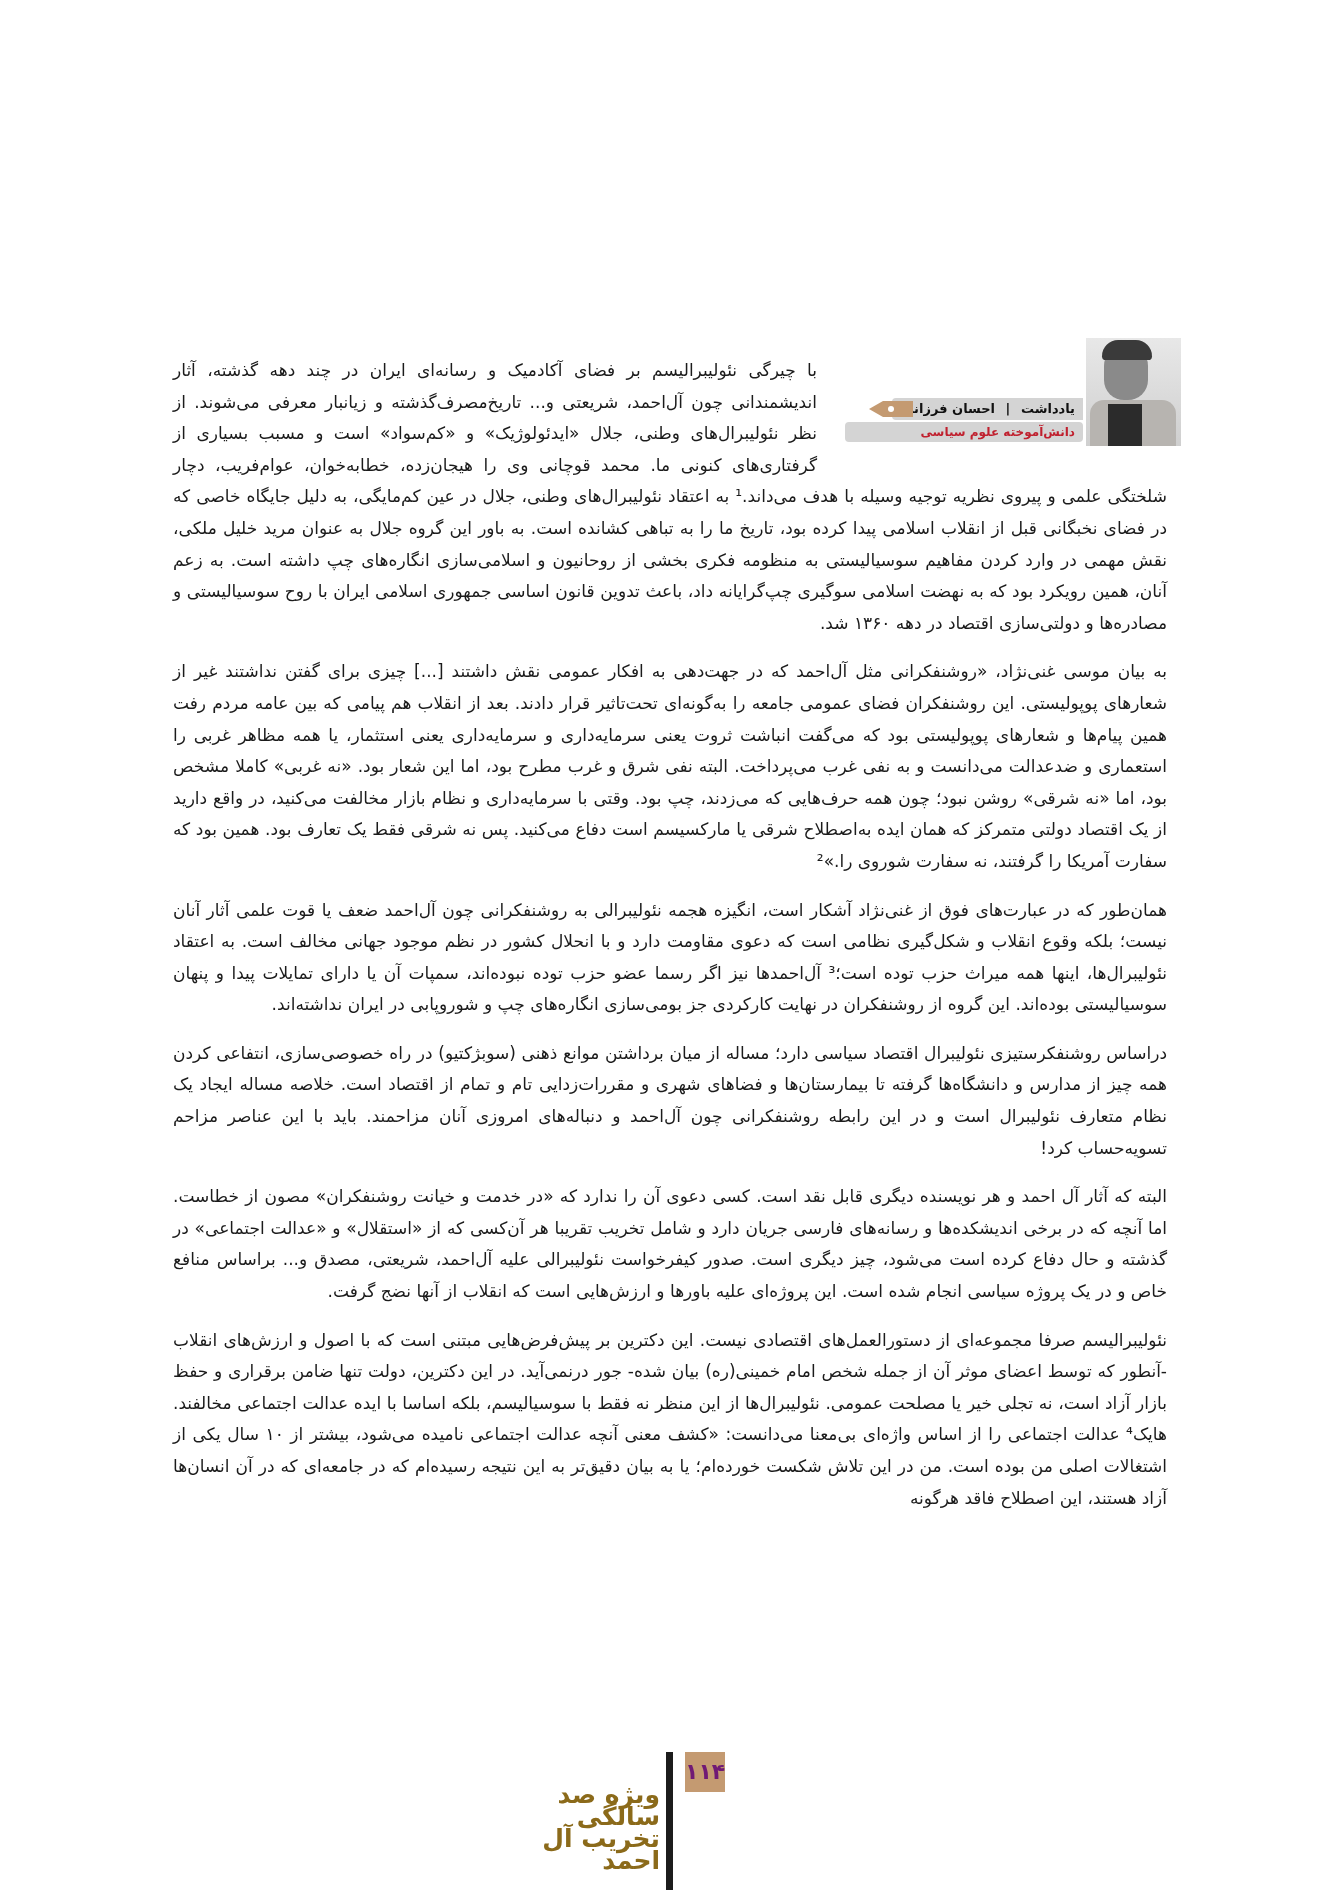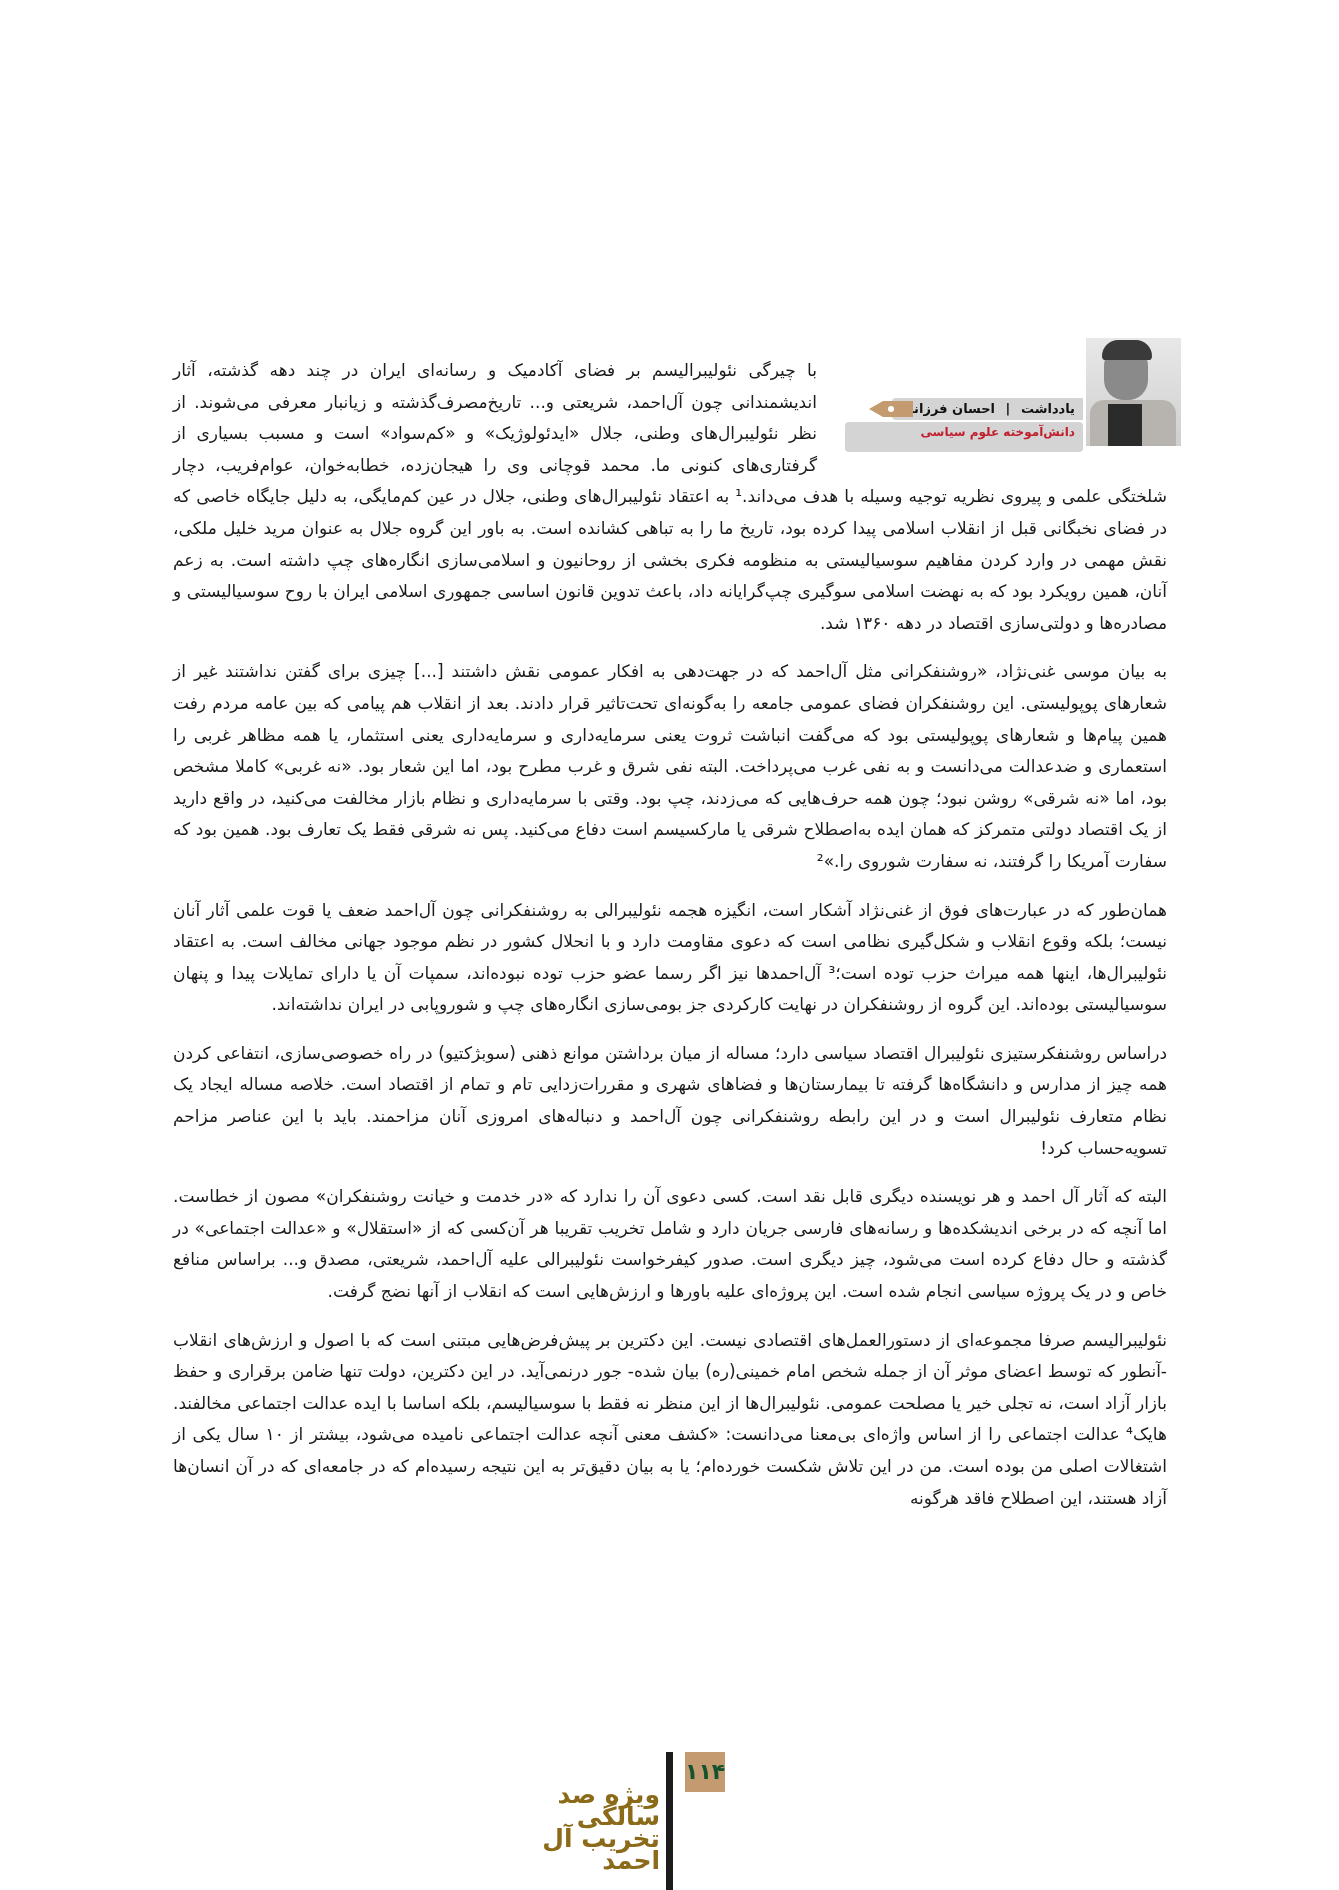--- a/index.html
+++ b/index.html
@@ -16,29 +16,29 @@
                  border-radius: 22px 22px 20px 20px; background: #8a8a8a; }
   .photo .hair { position: absolute; left: 16px; top: 2px; width: 50px; height: 20px;
                  border-radius: 25px 25px 6px 6px; background: #3a3a3a; }
   .photo .jacket { position: absolute; left: 4px; top: 62px; width: 86px; height: 50px;
                    background: #b7b4b0; border-radius: 14px 14px 0 0; }
   .photo .shirt { position: absolute; left: 22px; top: 66px; width: 34px; height: 46px;
                   background: #2b2b2b; }
   .tag1 { position: absolute; right: 98px; top: 60px; height: 22px; padding: 0 8px 0 14px;
           background: #d4d4d4; border-radius: 4px 0 0 4px; direction: rtl;
           font-weight: bold; font-size: 13px; line-height: 22px; color: #111; white-space: nowrap; }
-  .tag2 { position: absolute; right: 98px; top: 84px; width: 238px; height: 30px; padding-right: 8px;
+  .tag2 { position: absolute; right: 98px; top: 84px; width: 238px; height: 20px; padding-right: 8px;
           background: #d4d4d4; border-radius: 4px; direction: rtl; box-sizing: border-box;
           font-weight: bold; font-size: 12px; line-height: 20px; color: #c0202e; white-space: nowrap; }
   .pen { position: absolute; right: 268px; top: 62px; width: 44px; height: 18px; }
   .article { position: absolute; left: 156px; top: 338px; width: 1028px; direction: rtl; text-align: justify;
              font-family: "DejaVu Sans", sans-serif; font-size: 17px; line-height: 31.6px; color: #1b1b1b; }
   .article p { margin: 17px; text-align-last: right; }
   .footer-num { position: absolute; left: 685px; top: 1752px; width: 40px; height: 40px;
-                background: #c49a71; color: #14532d; font-weight: bold; font-size: 22px;
+                background: #c49a71; color: #701a75; font-weight: bold; font-size: 22px;
                 text-align: center; line-height: 40px; font-family: "DejaVu Sans", sans-serif; }
   .footer-bar { position: absolute; left: 666px; top: 1752px; width: 7px; height: 138px; background: #1c1c1c; }
   .footer-label { position: absolute; left: 520px; top: 1752px; width: 140px; direction: rtl; text-align: right;
                   color: #8b6a1a; font-weight: bold; font-size: 25px; line-height: 22px; margin-top: 32px; }
 </style>
 </head>
 <body>
 
 <div class="title">
 </div>

